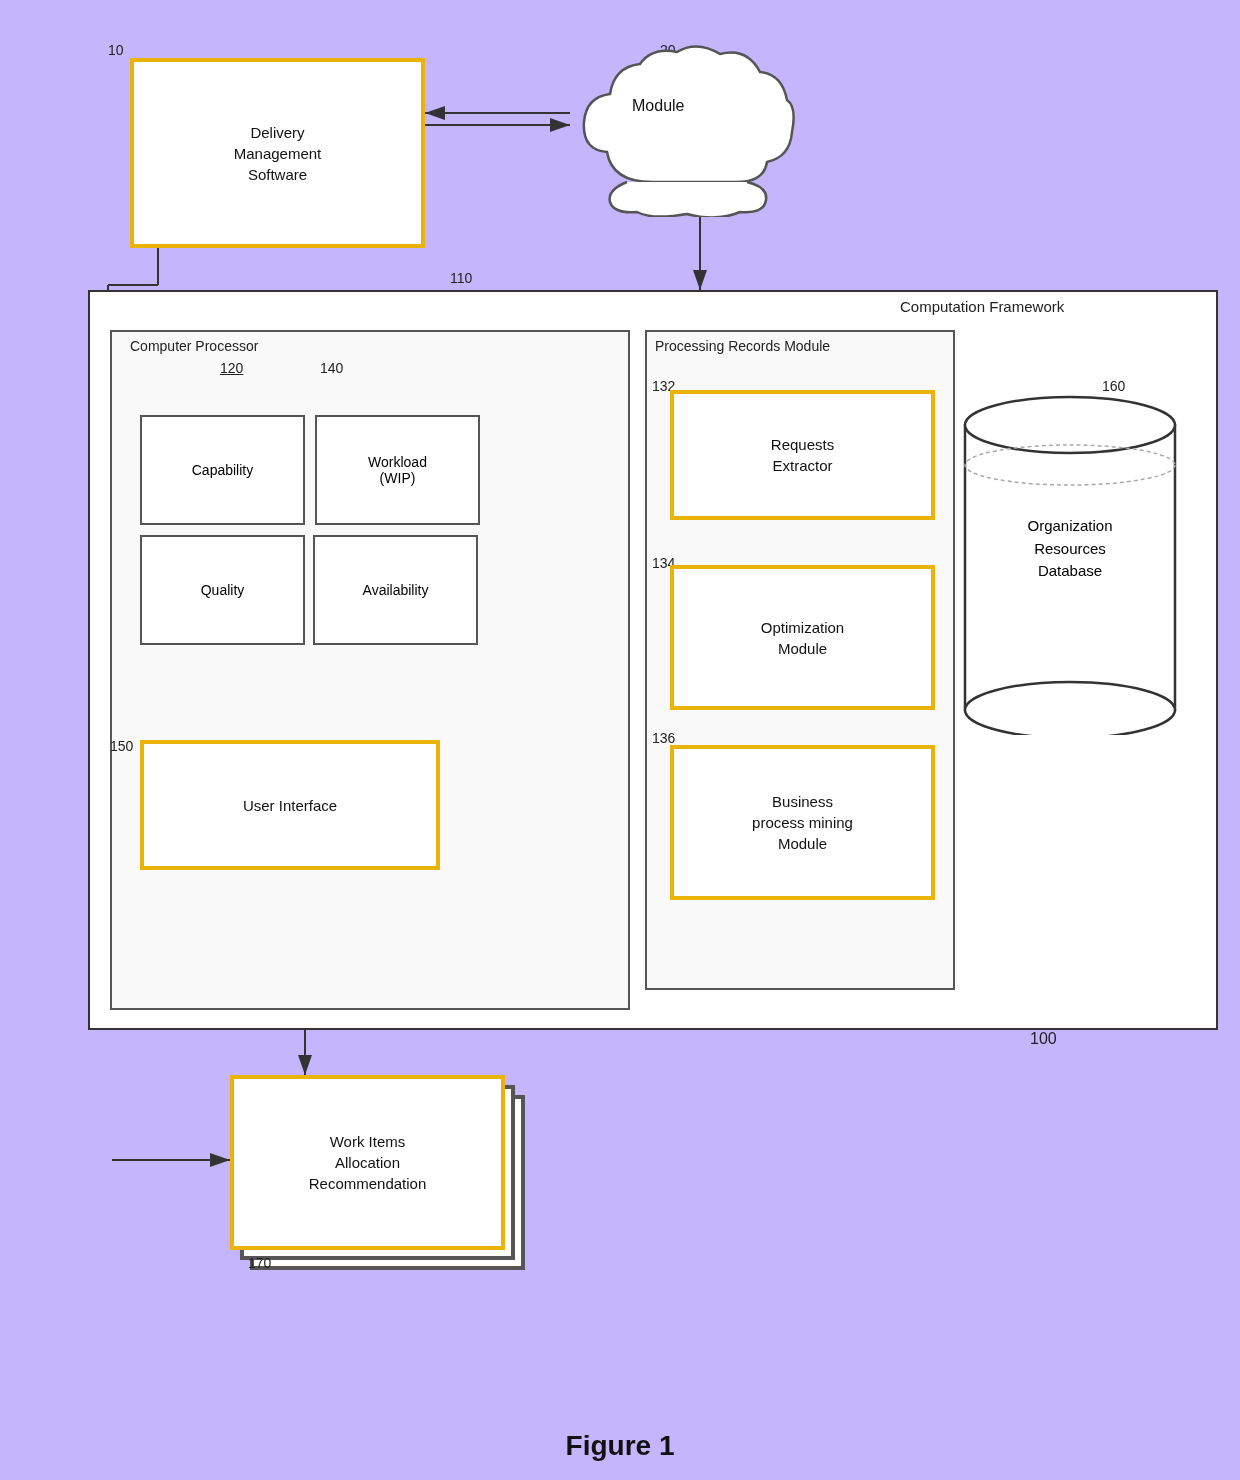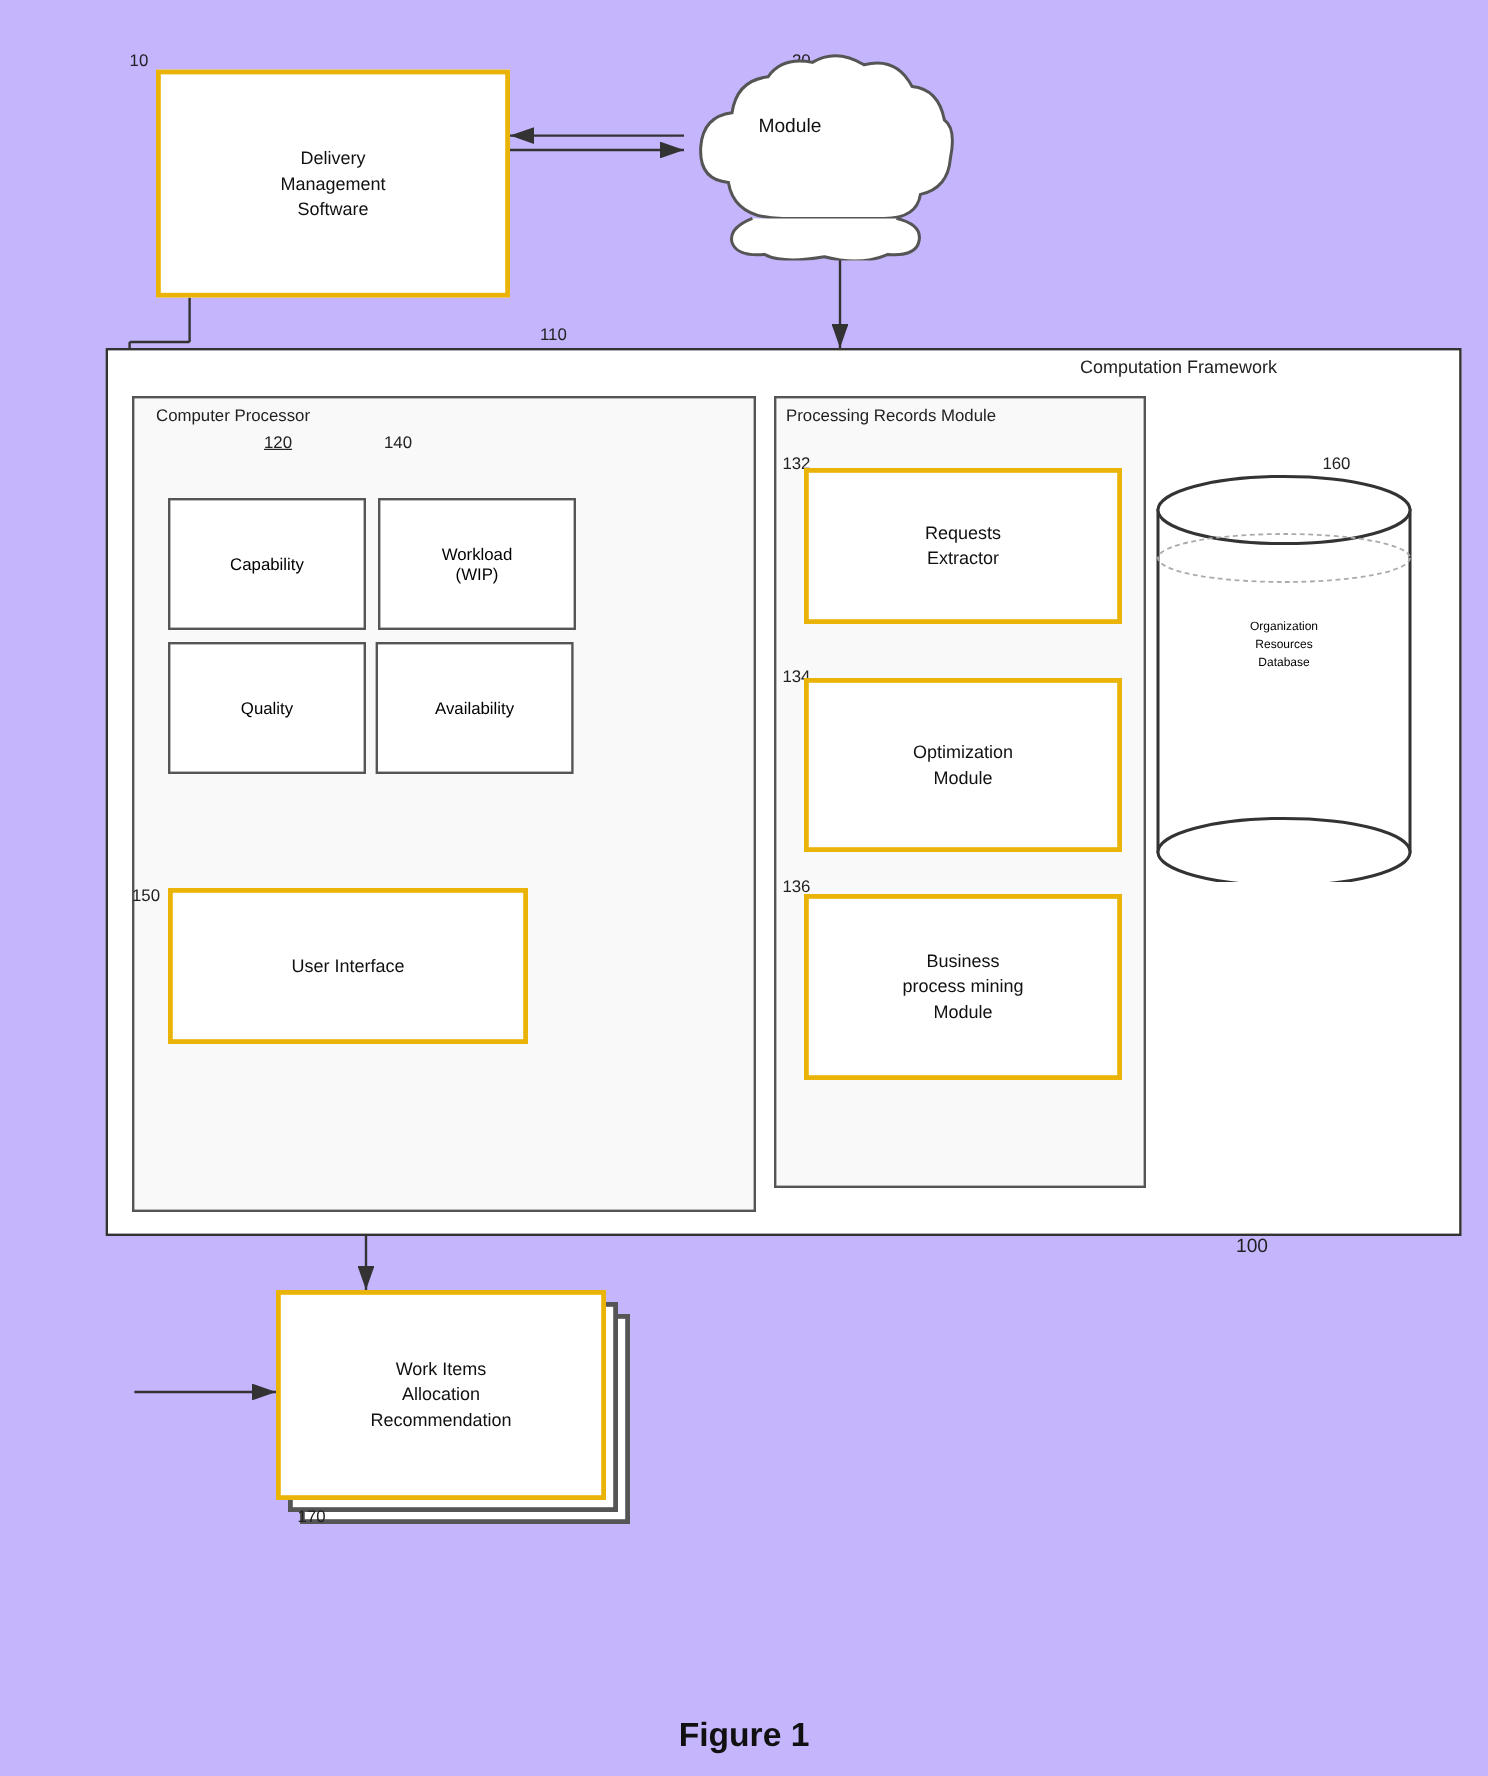--- a/index.html
+++ b/index.html
@@ -235,21 +235,21 @@
     <svg width="220" height="340" viewBox="0 0 220 340">
 
       <rect x="5" y="30" width="210" height="285" fill="#fff" stroke="#333" stroke-width="2.5"></rect>
 
       <ellipse cx="110" cy="30" rx="105" ry="28" fill="#fff" stroke="#333" stroke-width="2.5"></ellipse>
 
       <ellipse cx="110" cy="315" rx="105" ry="28" fill="#fff" stroke="#333" stroke-width="2.5"></ellipse>
 
       <ellipse cx="110" cy="70" rx="105" ry="20" fill="none" stroke="#aaa" stroke-width="1.5" stroke-dasharray="4,3"></ellipse>
     </svg>
-    <div style="position:absolute; top:120px; left:15px; width:190px; text-align:center; font-size:10px; line-height:1.5;">Organization<br>Resources<br>Database</div>
+    <div style="position:absolute; top:120px; left:15px; width:190px; text-align:center; font-size:15px; line-height:1.5;">Organization<br>Resources<br>Database</div>
   </div>
 
   <div class="box" style="top:1095px; left:250px; width:275px; height:175px; border-color:#555;">
   </div>
   <div class="box" style="top:1085px; left:240px; width:275px; height:175px; border-color:#555;">
   </div>
   <div class="box" style="top:1075px; left:230px; width:275px; height:175px; background:#fff;">
     <span class="box-title">Work Items<br>Allocation<br>Recommendation</span>
   </div>
 

